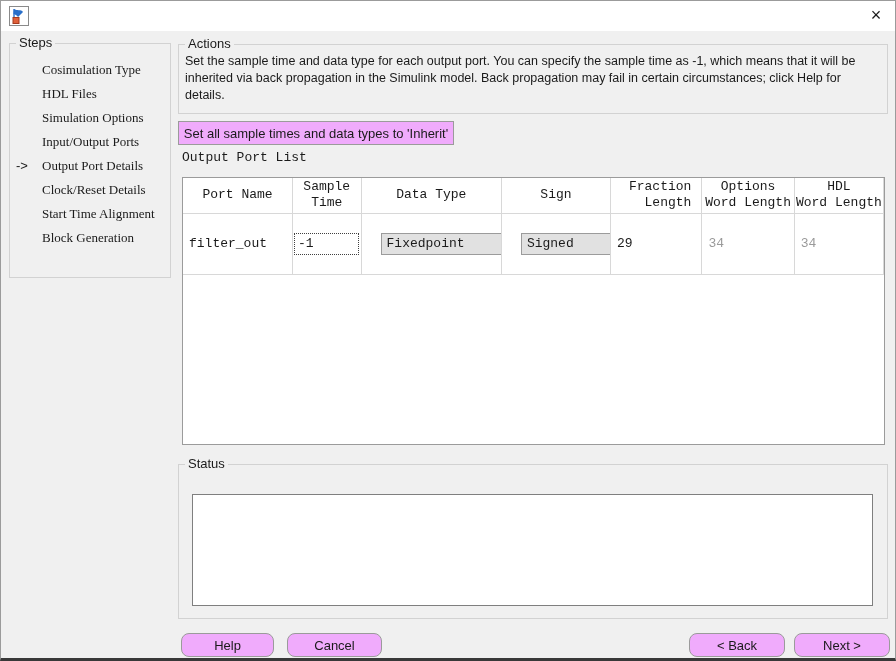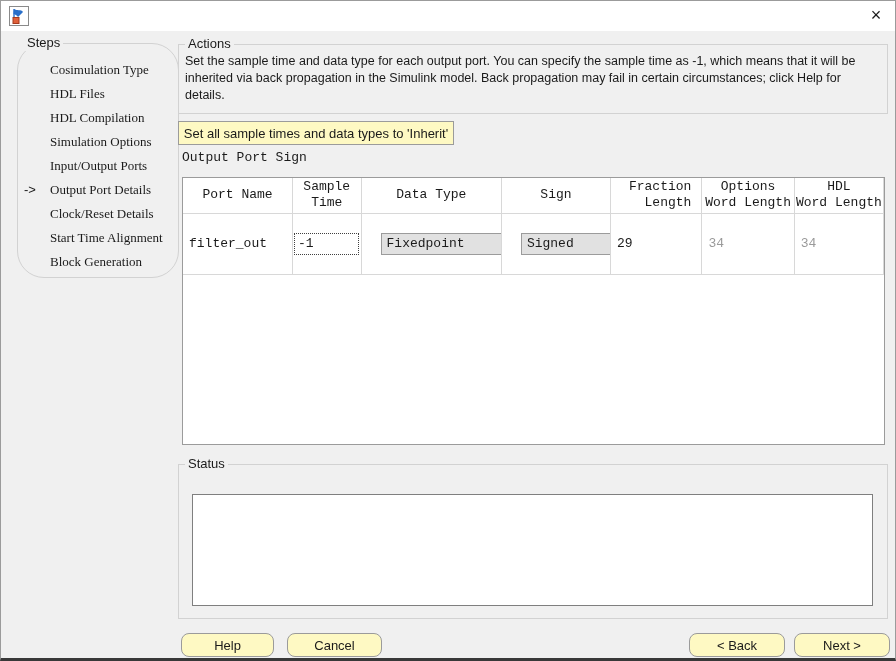--- a/index.html
+++ b/index.html
@@ -21,32 +21,32 @@
   }
 
   
   .groupbox { position:absolute; border:1px solid #d2d2d2; }
   .groupbox-label {
     position:absolute; top:-9px; left:6px; background:#f0f0f0; padding:0 3px;
     font-size:13px; line-height:16px; white-space:nowrap;
   }
 
   
-  .steps-box { left:16px; top:42px; width:162px; height:235px;border-radius:27px; }
+  .steps-box { left:8px; top:42px; width:162px; height:235px; }
   .steps-list { position:absolute; left:0; top:14px; width:100%; }
   .step-row { height:24px; line-height:24px; padding-left:6px; white-space:nowrap; }
   .step-marker { display:inline-block; width:26px; }
   .step-label { font-size:13px;font-family:Liberation Serif, serif; }
 
   
   .actions-box { left:177px; top:43px; width:710px; height:70px; }
   .actions-text { position:absolute; left:6px; top:8px; width:698px; font-size:12.5px; line-height:17px; }
 
   .btn {
-    background:#fef9c3; border:1px solid #9b9b9b; font-family:"Liberation Sans", sans-serif;
+    background:#f0abfc; border:1px solid #9b9b9b; font-family:"Liberation Sans", sans-serif;
     font-size:13px; color:#1a1a1a; text-align:center; cursor:pointer;
   }
   .set-all-btn { position:absolute; left:177px; top:120px; width:276px; height:24px; }
 
   .port-list-label {
     position:absolute; left:181px; top:149px;
     font-family:"Liberation Mono","DejaVu Sans Mono", monospace; font-size:13px;
   }
 
   
@@ -112,23 +112,20 @@
   <div class="groupbox steps-box">
     <span class="groupbox-label">Steps</span>
     <div class="steps-list">
       <div class="step-row">
         <span class="step-marker"></span><span class="step-label">Cosimulation Type</span>
       </div>
       <div class="step-row">
         <span class="step-marker"></span><span class="step-label">HDL Files</span>
       </div>
       <div class="step-row">
-        <span class="step-marker"></span><span class="step-label">HDL Compilation</span>
-      </div>
-      <div class="step-row">
         <span class="step-marker"></span><span class="step-label">Simulation Options</span>
       </div>
       <div class="step-row">
         <span class="step-marker"></span><span class="step-label">Input/Output Ports</span>
       </div>
       <div class="step-row">
         <span class="step-marker">-&gt;</span><span class="step-label">Output Port Details</span>
       </div>
       <div class="step-row">
         <span class="step-marker"></span><span class="step-label">Clock/Reset Details</span>
@@ -142,21 +139,21 @@
     </div>
   </div>
 
   <div class="groupbox actions-box">
     <span class="groupbox-label">Actions</span>
     <div class="actions-text">Set the sample time and data type for each output port. You can specify the sample time as -1, which means that it will be inherited via back propagation in the Simulink model. Back propagation may fail in certain circumstances; click Help for details.</div>
   </div>
 
   <button class="btn set-all-btn">Set all sample times and data types to 'Inherit'</button>
 
-  <div class="port-list-label">Output Port Sign</div>
+  <div class="port-list-label">Output Port List</div>
 
   <div class="table-wrap">
     <table class="port-table">
       <colgroup>
         <col style="width:116px">
           <col style="width:74px">
           <col style="width:103px">
         <col style="width:87px">
           <col style="width:96px">
           <col style="width:102px">

